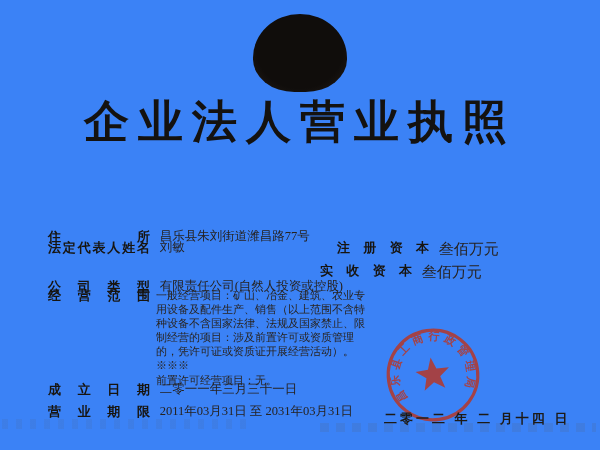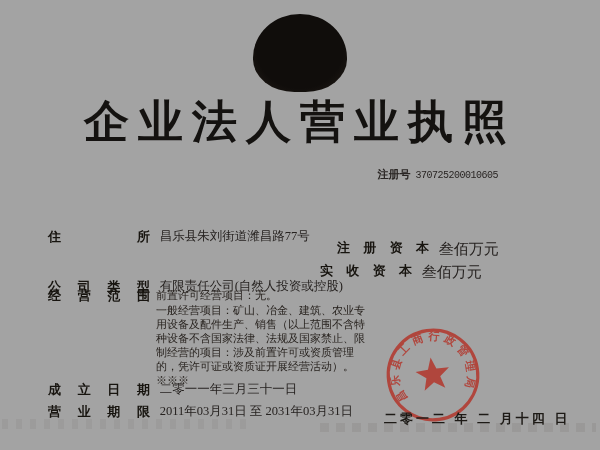--- a/index.html
+++ b/index.html
@@ -1,19 +1,19 @@
 <!DOCTYPE html>
 <html><head>
 <meta charset="utf-8">
 <style>
   html,body{margin:0;padding:0;}
   .doc{
     position:relative;
     width:600px;height:450px;
-    background:#a3a3a3;
+    background:#3b82f6;
     overflow:hidden;
     font-family:"Liberation Sans","DejaVu Sans",sans-serif;
     color:#1c1a18;
   }
   
   .emblem{
     position:absolute;left:253px;top:14px;width:94px;height:78px;
     background:radial-gradient(ellipse at 50% 45%, #100d0b 65%, #1c1713 85%, #241d17 100%);
     border-radius:50% 50% 44% 44% / 56% 56% 42% 42%;
   }
@@ -77,42 +77,43 @@
 </style>
 </head>
 <body>
 
 <div class="doc">
 
   <div class="emblem"></div>
 
   <div class="title">企业法人营业执照</div>
 
-  <div class="regno">
-    <span class="lbl">注册号</span><span class="num">370725200010605</span>
-  </div>
 
 
   <div class="row" style="left:48px;top:228px;">
     <span class="lbl">住所</span>
     <span class="val">昌乐县朱刘街道潍昌路77号</span>
   </div>
 
+  <div class="row" style="left:48px;top:239px;">
+    <span class="lbl">法定代表人姓名</span>
+    <span class="val">刘敏</span>
+  </div>
 
   <div class="row" style="left:48px;top:262px;margin-top:16px;">
     <span class="lbl">公司类型</span>
     <span class="val">有限责任公司(自然人投资或控股)</span>
   </div>
 
   <div class="row" style="left:48px;top:287px;">
     <span class="lbl">经营范围</span>
   </div>
   <div class="scope-text">
+    <p>一般经营项目：矿山、冶金、建筑、农业专用设备及配件生产、销售（以上范围不含特种设备不含国家法律、法规及国家禁止、限制经营的项目：涉及前置许可或资质管理的，凭许可证或资质证开展经营活动）。※※※</p>
     <p>前置许可经营项目：无。</p>
-    <p>一般经营项目：矿山、冶金、建筑、农业专用设备及配件生产、销售（以上范围不含特种设备不含国家法律、法规及国家禁止、限制经营的项目：涉及前置许可或资质管理的，凭许可证或资质证开展经营活动）。※※※</p>
   </div>
 
   <div class="row right" style="left:337px;top:239px;">
     <span class="lbl">注册资本</span>
     <span class="val">叁佰万元</span>
   </div>
 
   <div class="row right" style="left:320px;top:262px;">
     <span class="lbl">实收资本</span>
     <span class="val">叁佰万元</span>

